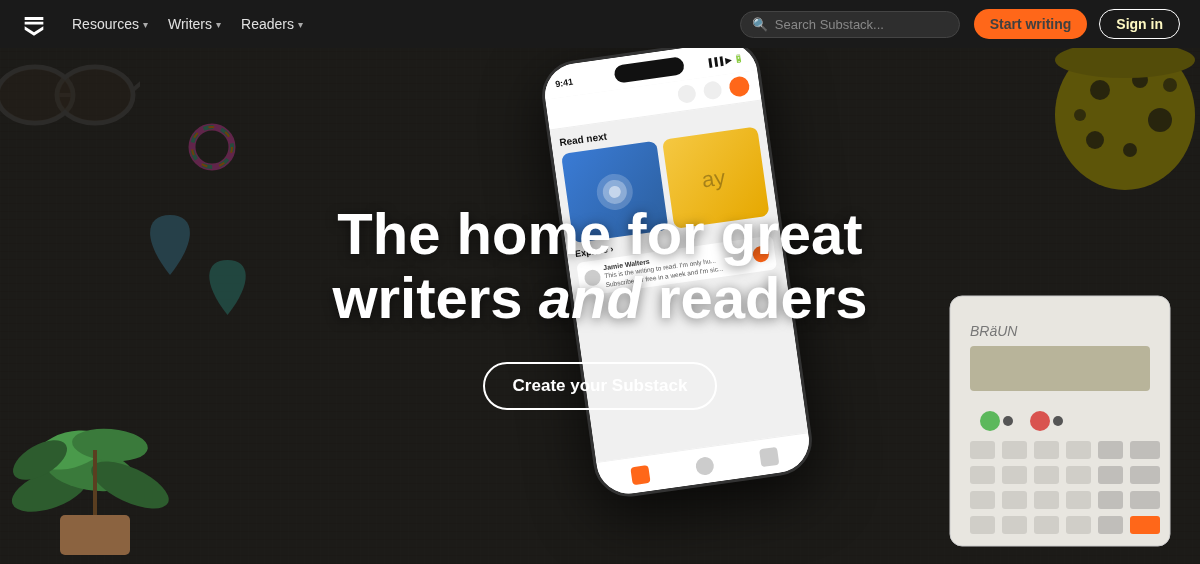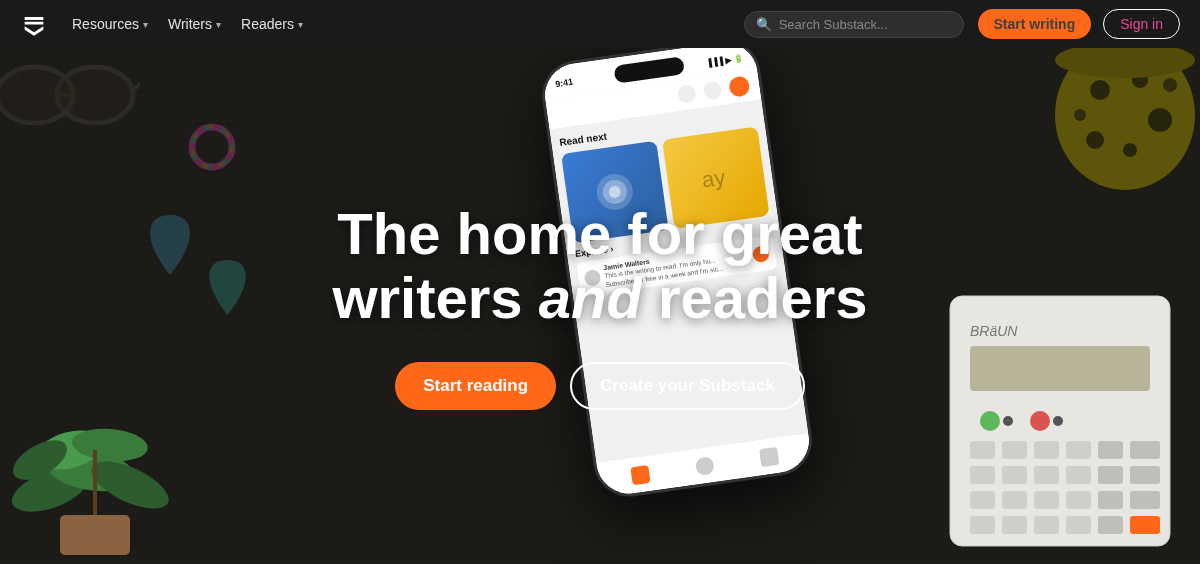--- a/index.html
+++ b/index.html
@@ -65,26 +65,26 @@
       border-radius: 20px;
       padding: 7px 16px;
       font-size: 14px;
       font-weight: 600;
       cursor: pointer;
       margin-left: 10px;
       white-space: nowrap;
     }
     .btn-sign-in {
       background: transparent;
-      color: #ec4899;
+      color: #fef9c3;
       border: 1.5px solid white;
       border-radius: 20px;
       padding: 6px 16px;
       font-size: 14px;
-      font-weight: 400;
+      font-weight: 700;
       cursor: pointer;
       margin-left: 8px;
       white-space: nowrap;
     }
 
     
     .hero {
       position: relative;
       width: 1200px;
       height: 564px;
@@ -488,21 +488,20 @@
       </div>
     </div>
   </div>
 
   <div class="hero-text">
     <h1 class="hero-heading">
       <span>The home for great</span><br>
       <span>writers </span><em>and</em><span> readers</span>
     </h1>
     <div class="hero-buttons">
-      <button class="btn-start-reading">Start reading</button>
       <button class="btn-create-substack">Create your Substack</button>
     </div>
   </div>
 
   <nav class="navbar">
     <div class="navbar-logo">
       <svg class="logo-icon" viewBox="0 0 24 24" xmlns="http://www.w3.org/2000/svg">
         <rect width="24" height="24" rx="3" fill="#1a1a1a"></rect>
         <path d="M4 6h16v2.5H4V6zm0 4h16v2.5H4V10zm0 4l8 5 8-5v3l-8 5-8-5v-3z" fill="white"></path>
       </svg>

